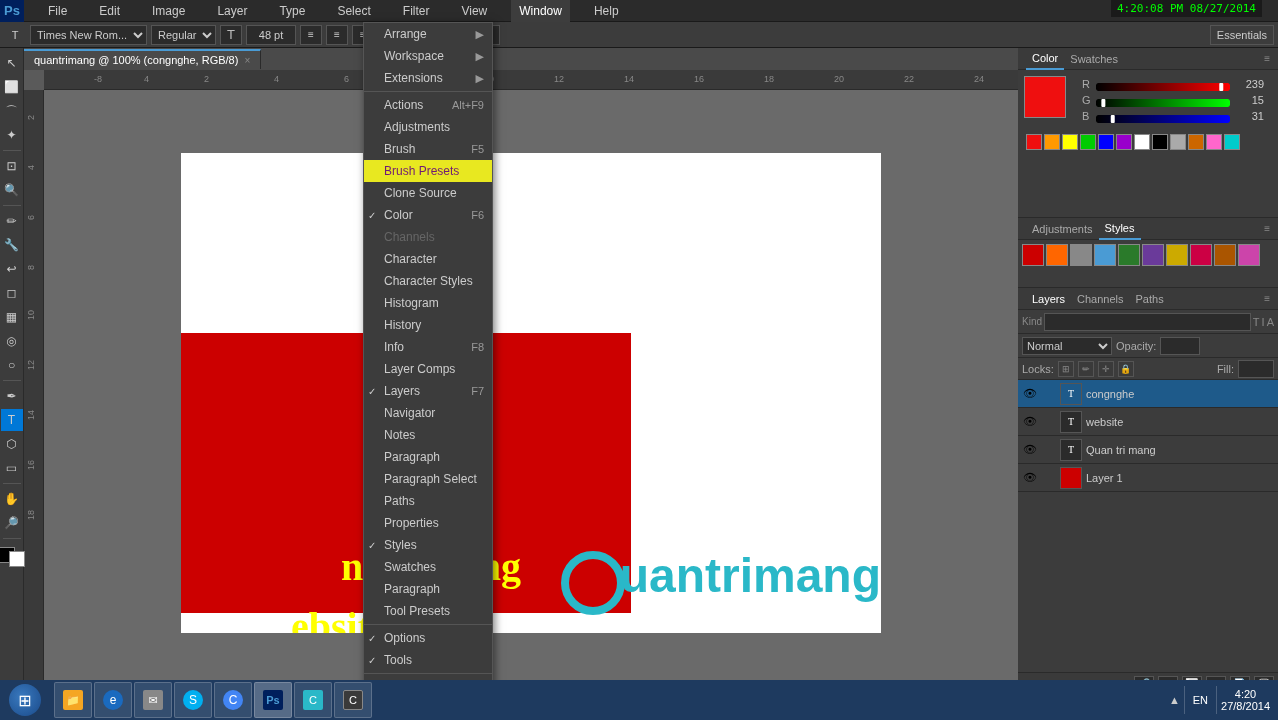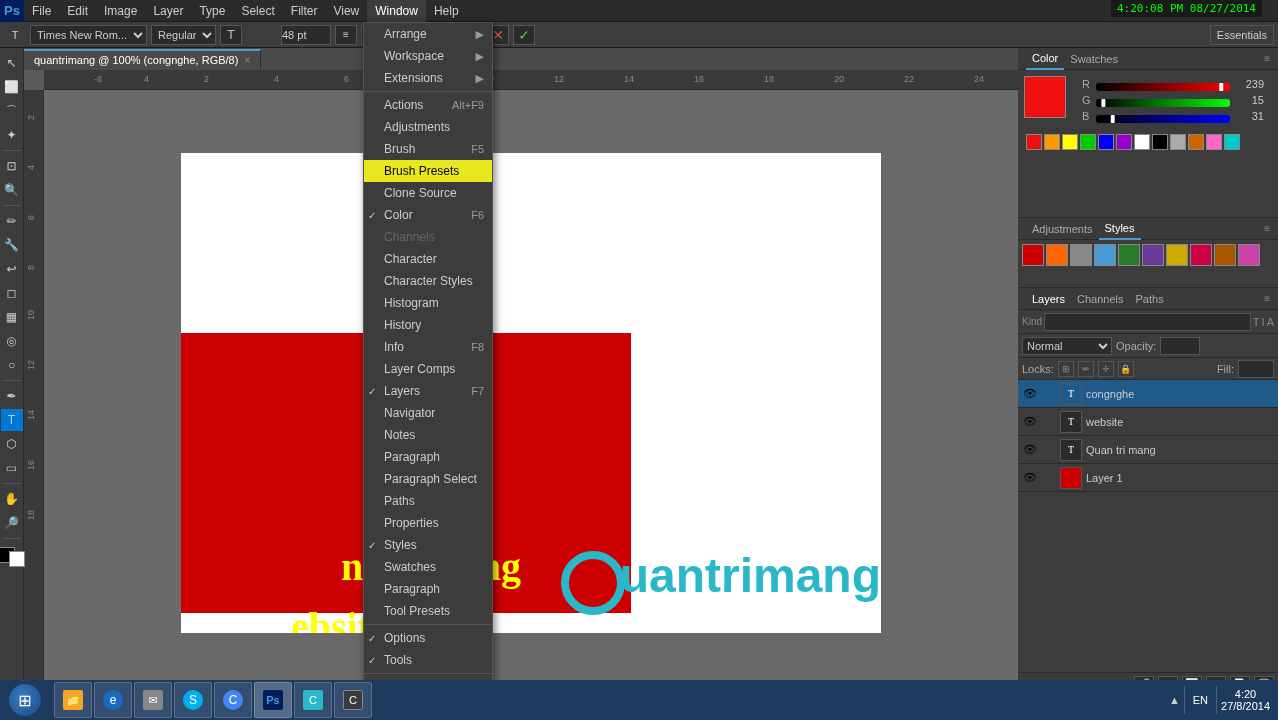--- a/index.html
+++ b/index.html
@@ -11,21 +11,21 @@
       background: #2b2b2b; display: flex; align-items: center;
       border-bottom: 1px solid #1a1a1a; z-index: 100;
     }
     .ps-logo {
       width: 24px; height: 22px; background: #001f5c; display: flex; align-items: center; justify-content: center;
       color: #4a9bd4; font-weight: bold; font-size: 13px; flex-shrink: 0;
     }
     .menu-items { display: flex; align-items: center; }
     .menu-item {
       padding: 2px 8px; color: #ccc; cursor: pointer; font-size: 12px; height: 22px;
-      display: flex; align-items: center;
+      display: flex; align-items: center; margin-left: 16px;
     }
     .menu-item:hover, .menu-item.active { background: #0078d7; color: white; }
     .menu-item.active { background: #3d3d3d; }
 
     
     #time-display {
       position: absolute; top: 0; right: 16px; background: #1a1a1a;
       color: #00ff00; font-size: 11px; padding: 2px 6px; font-family: monospace;
     }
 
@@ -34,21 +34,21 @@
       position: absolute; top: 22px; left: 0; width: 100%; height: 26px;
       background: #3c3c3c; border-bottom: 1px solid #1a1a1a;
       display: flex; align-items: center; padding: 0 4px; gap: 4px; z-index: 90;
     }
     .options-select {
       height: 20px; background: #2b2b2b; color: #ccc; border: 1px solid #555;
       font-size: 11px; padding: 0 2px;
     }
     .options-input {
       width: 36px; height: 20px; background: #2b2b2b; color: #ccc; border: 1px solid #555;
-      font-size: 11px;  margin-left: 35px;
+      font-size: 11px; text-align: center;
     }
     .color-box {
       width: 18px; height: 18px; background: #ffff00; border: 1px solid #888;
     }
     .align-btn {
       width: 22px; height: 20px; background: #2b2b2b; border: 1px solid #555;
       color: #ccc; font-size: 10px; display: flex; align-items: center; justify-content: center; cursor: pointer;
     }
     .essentials-btn {
       margin-left: auto; background: #3c3c3c; color: #ccc; border: 1px solid #555;
@@ -225,21 +225,21 @@
     
     #window-dropdown {
       position: absolute; top: 22px; left: 363px; width: 130px;
       background: #3c3c3c; border: 1px solid #555; z-index: 200;
       box-shadow: 2px 2px 8px rgba(0,0,0,0.5);
     }
     .dropdown-item {
       height: 22px; display: flex; align-items: center; padding: 0 8px 0 20px;
       color: #ccc; font-size: 12px; cursor: pointer; position: relative;
     }
-    .dropdown-item.highlighted { background: #e8e820; color: #000000; }
+    .dropdown-item.highlighted { background: #e8e820; color: #701a75; }
     .dropdown-item.has-check::before {
       content: '✓'; position: absolute; left: 4px; font-size: 10px; color: #ccc;
     }
     .dropdown-shortcut { margin-left: auto; color: #999; font-size: 11px; }
     .dropdown-divider { height: 1px; background: #555; margin: 2px 0; }
     .dropdown-item.greyed { color: #666; }
 
     
     #taskbar {
       position: absolute; bottom: 0; left: 0; width: 100%; height: 40px;

